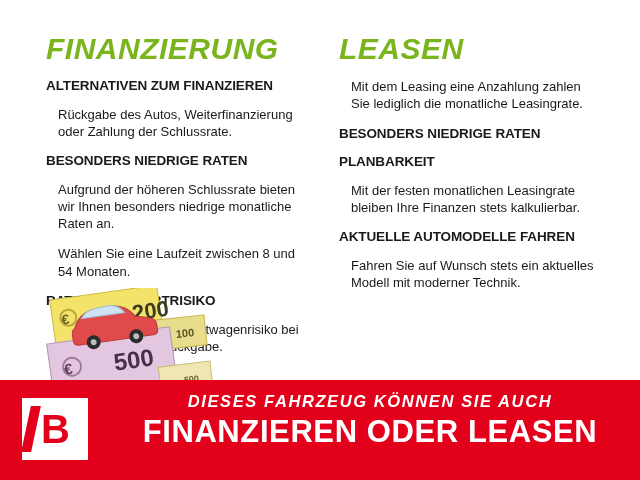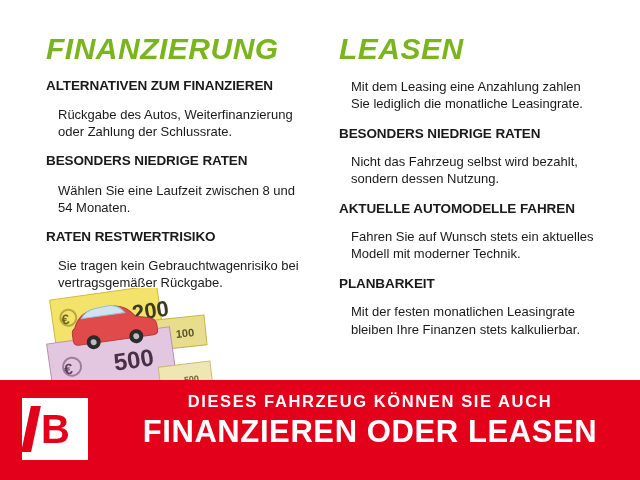--- a/index.html
+++ b/index.html
@@ -86,20 +86,21 @@
   .banner-texts {
     position: absolute;
     left: 110px;
     top: 12px;
     width: 520px;
     text-align: center;
   }
   .banner-line1 {
     font-size: 16.5px;
     font-weight: bold;
+    font-style: italic;
     letter-spacing: 1.6px;
     line-height: 1.1;
     margin: 0 0 6px 0;
     white-space: nowrap;
   }
   .banner-line2 {
     font-size: 31px;
     font-weight: bold;
     letter-spacing: 0.6px;
     line-height: 1.05;
@@ -154,20 +155,21 @@
     <div class="column">
       <h1 class="col-heading">FINANZIERUNG</h1>
 
       <div class="block">
         <p class="block-title">ALTERNATIVEN ZUM FINANZIEREN</p>
         <p class="block-body">Rückgabe des Autos, Weiterfinanzierung oder Zahlung der Schlussrate.</p>
       </div>
 
       <div class="block">
         <p class="block-title">BESONDERS NIEDRIGE RATEN</p>
+        <p class="block-body">Aufgrund der höheren Schlussrate bieten wir Ihnen besonders niedrige monatliche Raten an.</p>
       </div>
 
       <div class="block">
         <p class="block-body">Wählen Sie eine Laufzeit zwischen 8 und 54 Monaten.</p>
       </div>
 
       <div class="block">
         <p class="block-title">RATEN RESTWERTRISIKO</p>
         <p class="block-body">Sie tragen kein Gebrauchtwagenrisiko bei vertragsgemäßer Rückgabe.</p>
       </div>
@@ -175,31 +177,30 @@
 
     <div class="column">
       <h1 class="col-heading">LEASEN</h1>
 
       <div class="block">
         <p class="block-body">Mit dem Leasing eine Anzahlung zahlen Sie lediglich die monatliche Leasingrate.</p>
       </div>
 
       <div class="block">
         <p class="block-title">BESONDERS NIEDRIGE RATEN</p>
-        <p class="block-body">Nicht das Fahrzeug selbst wird bezahlt, sondern dessen Nutzung.</p>
+      </div>
+
+      <div class="block">
+        <p class="block-title">PLANBARKEIT</p>
+        <p class="block-body">Mit der festen monatlichen Leasingrate bleiben Ihre Finanzen stets kalkulierbar.</p>
       </div>
 
       <div class="block">
         <p class="block-title">AKTUELLE AUTOMODELLE FAHREN</p>
         <p class="block-body">Fahren Sie auf Wunsch stets ein aktuelles Modell mit moderner Technik.</p>
-      </div>
-
-      <div class="block">
-        <p class="block-title">PLANBARKEIT</p>
-        <p class="block-body">Mit der festen monatlichen Leasingrate bleiben Ihre Finanzen stets kalkulierbar.</p>
       </div>
     </div>
   </div>
 
   <div class="money">
     <svg width="200" height="120" viewBox="0 0 200 120" xmlns="http://www.w3.org/2000/svg">
 
       <g transform="rotate(-8 60 40)">
         <rect x="18" y="6" width="108" height="46" fill="#f3e36a" stroke="#cbb93c" stroke-width="1"></rect>
         <text x="98" y="38" font-family="Liberation Sans, sans-serif" font-size="22" font-weight="bold" fill="#3b3b20">200</text>

